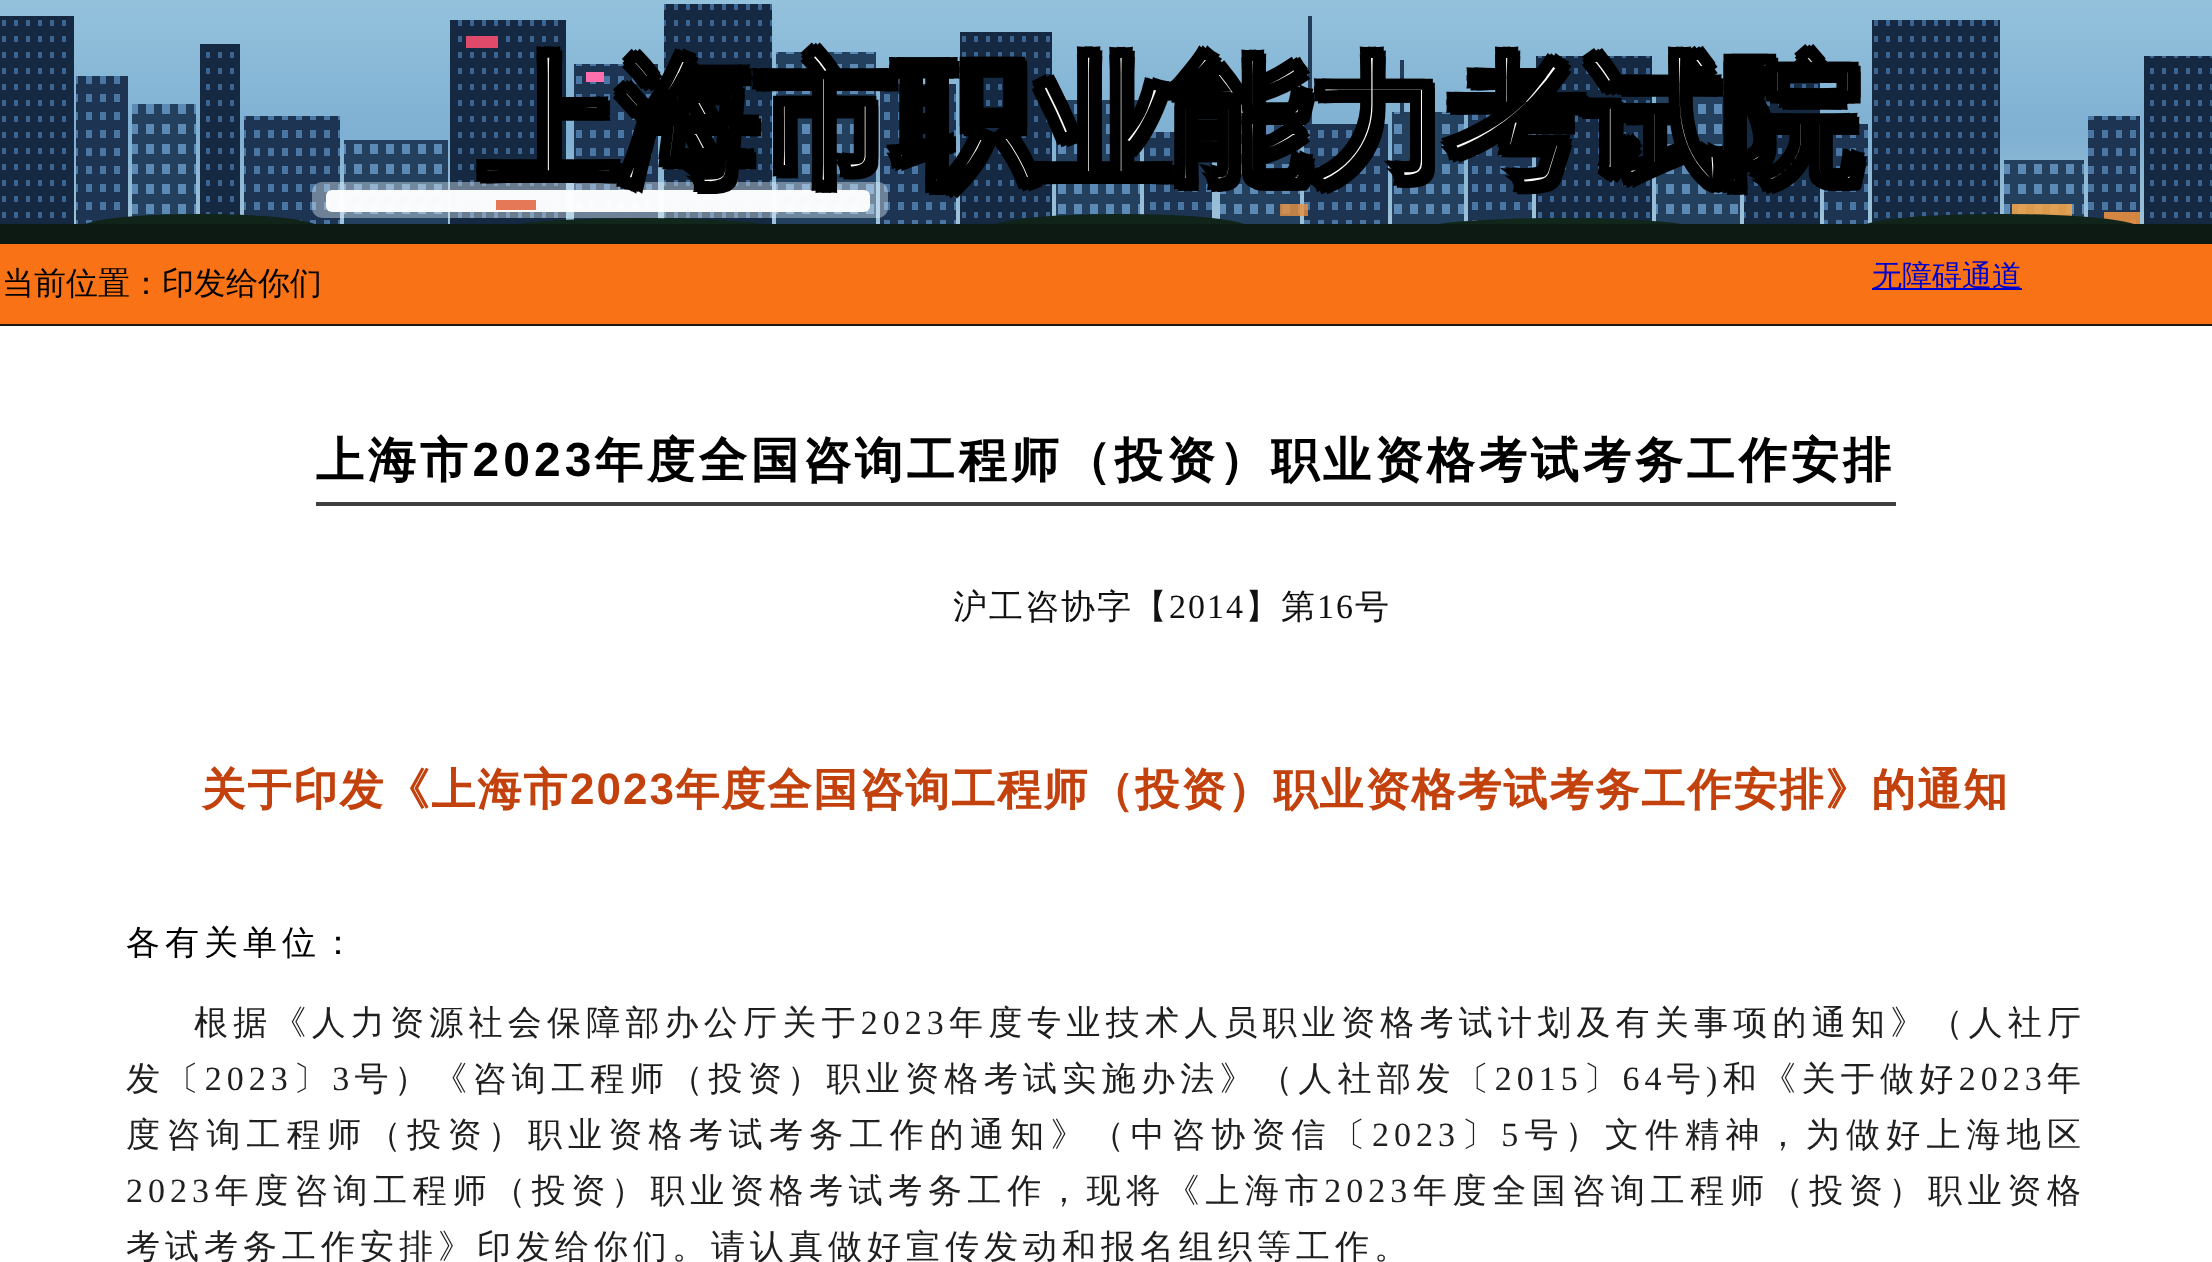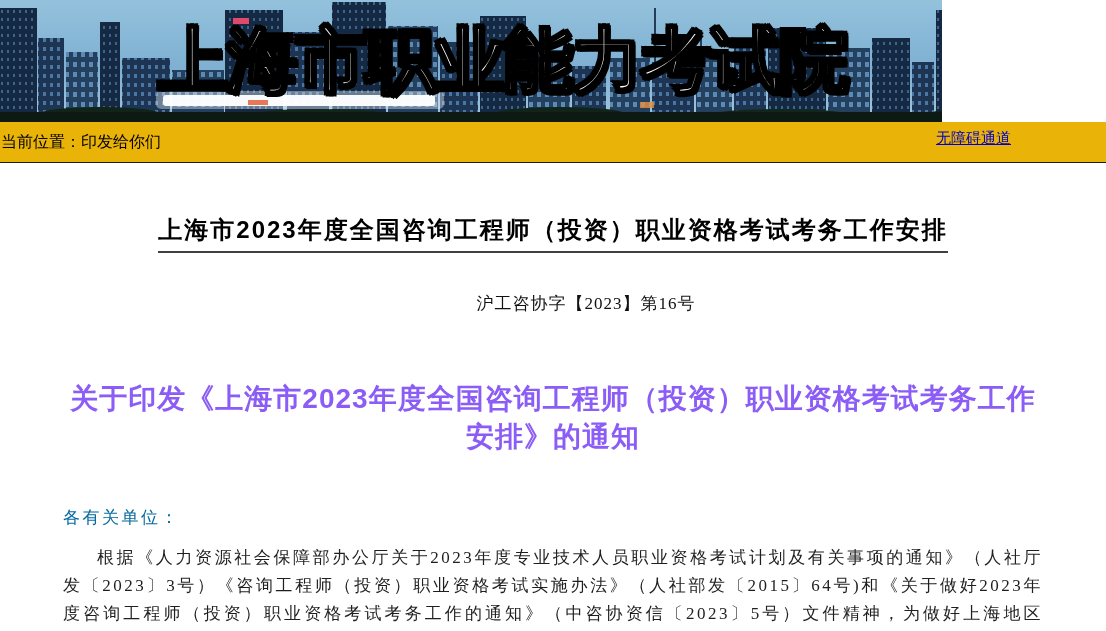--- a/index.html
+++ b/index.html
@@ -11,21 +11,21 @@
     width: 1106px;
     height: 631px;
     overflow: hidden;
     font-family: "Liberation Sans", sans-serif;
     color: #000;
   }
 
   
   .banner {
     position: relative;
-    width: 942px;
+    width: 1106px;
     height: 122px;
     overflow: hidden;
   }
   .banner svg { display: block; }
   .banner-title {
     position: absolute;
     top: 12px;
     left: 0;
     width: 100%;
     text-align: center;
@@ -47,21 +47,21 @@
 
   
   .breadcrumb-bar {
     position: relative;
     height: 40px;
     border-bottom: 1px solid #1a1a1a;
     display: flex;
     align-items: center;
     padding-left: 1px;
     font-size: 16px;
-    background: #eab308;
+    background: #f97316;
   }
   .breadcrumb-bar .crumb { color: #000; }
   .access-link {
     position: absolute;
     right: 95px;
     top: 7px;
     font-size: 15px;
     color: #0000cc;
     text-decoration: underline;
     cursor: pointer;
@@ -89,31 +89,31 @@
     text-align: center;
     transform: translateX(33px);
     font-family: "Liberation Serif", serif;
     font-size: 17px;
     letter-spacing: 1px;
     color: #111;
   }
   .notice-title {
     margin: 65px 0 0 0;
     text-align: center;
-    font-size: 28px;
+    font-size: 22px;
     font-weight: bold;
     letter-spacing: 1px;
-    color: #8b5cf6;
+    color: #c2410c;
   }
   .salutation {
     margin: 50px 0 0 0;
     font-family: "Liberation Serif", serif;
     font-size: 17px;
     letter-spacing: 2.5px;
-    color: #0369a1;
+    color: #000000;
   }
   .body-paragraph {
     margin: 15px 0 0 0;
     font-family: "Liberation Serif", serif;
     font-size: 17px;
     line-height: 28px;
     letter-spacing: 2.5px;
     text-align: justify;
     text-indent: 2em;
     color: #1f1f1f;
@@ -199,17 +199,17 @@
 <div class="breadcrumb-bar">
   <span class="crumb">当前位置：</span>
   <span class="crumb">印发给你们</span>
   <a class="access-link" href="#">无障碍通道</a>
 </div>
 
 <div class="content">
   <h1 class="doc-title">
     <span class="u">上海市2023年度全国咨询工程师（投资）职业资格考试考务工作安排</span>
   </h1>
-  <div class="doc-number">沪工咨协字【2023】第16号</div>
+  <div class="doc-number">沪工咨协字【2014】第16号</div>
   <h2 class="notice-title">关于印发《上海市2023年度全国咨询工程师（投资）职业资格考试考务工作安排》的通知</h2>
   <p class="salutation">各有关单位：</p>
   <p class="body-paragraph">根据《人力资源社会保障部办公厅关于2023年度专业技术人员职业资格考试计划及有关事项的通知》（人社厅发〔2023〕3号）《咨询工程师（投资）职业资格考试实施办法》（人社部发〔2015〕64号)和《关于做好2023年度咨询工程师（投资）职业资格考试考务工作的通知》（中咨协资信〔2023〕5号）文件精神，为做好上海地区2023年度咨询工程师（投资）职业资格考试考务工作，现将《上海市2023年度全国咨询工程师（投资）职业资格考试考务工作安排》印发给你们。请认真做好宣传发动和报名组织等工作。</p>
 </div>
 
 </body></html>

